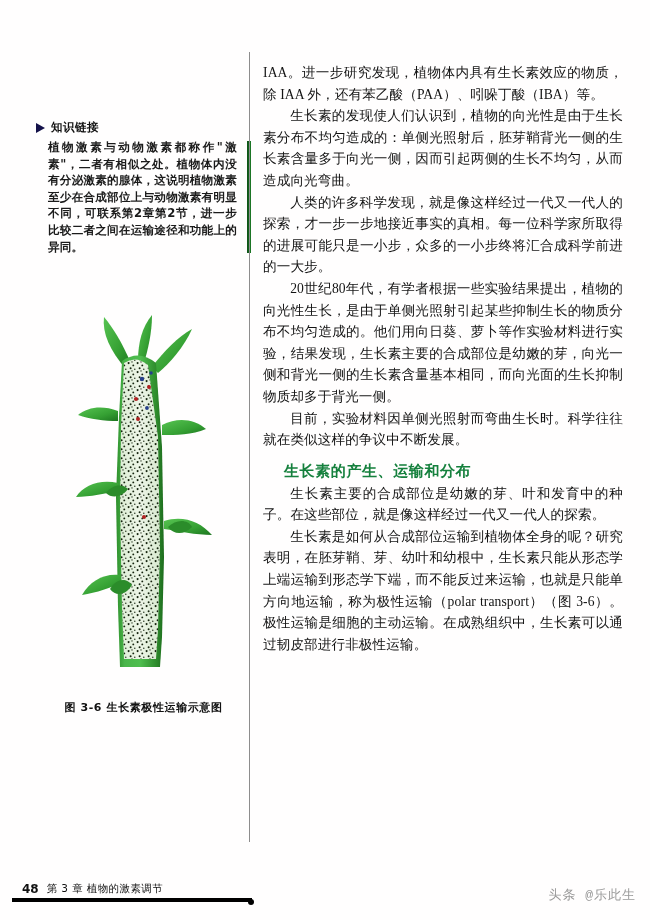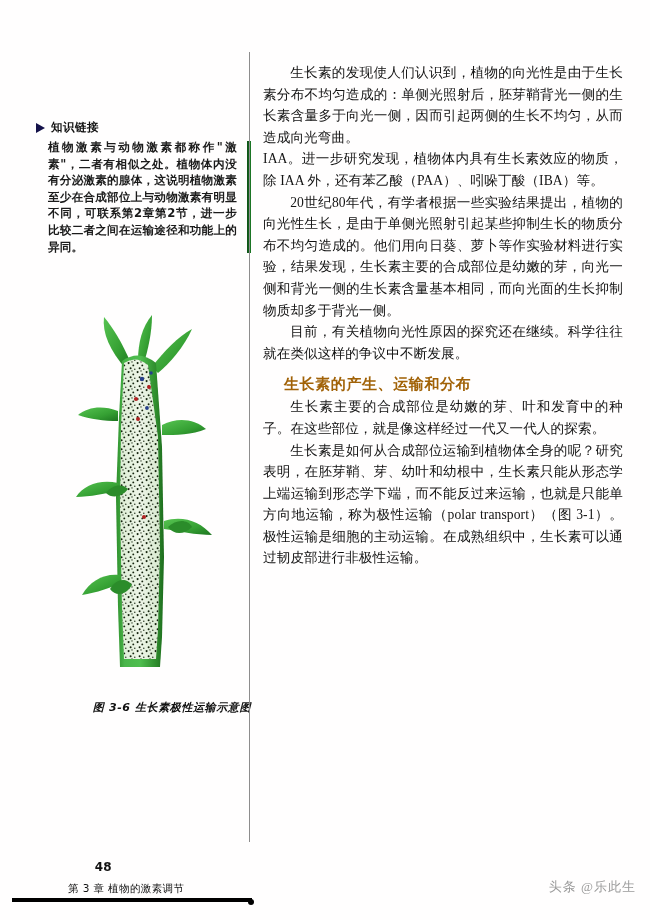--- a/index.html
+++ b/index.html
@@ -83,22 +83,21 @@
     font-family: "DejaVu Sans", "Liberation Sans", sans-serif;
     font-weight: bold;
   }
 
   
   .figure-box {
     position: absolute;
     left: 0px;
     top: 255px;
     width: 215px;
-    text-align: right;
-    font-style: italic;
+    text-align: center;
   }
   .plant-svg {
     display: block;
     margin: 0 auto;
   }
   .fig-caption {
     margin-top: 8px;
     font-size: 11px;
     letter-spacing: .6px;
     color: #111;
@@ -128,50 +127,48 @@
     font-size: 13.6px;
     line-height: 21.6px;
     text-align: justify;
     margin: 0;
     letter-spacing: .1px;
     color: #131313;
   }
   .indent { text-indent: 2em; }
 
   .section-head {
-    color: #a16207;
+    color: #15803d;
     font-size: 15px;
     font-weight: bold;
     letter-spacing: .6px;
     margin: 11px 0 2px 1.4em;
     font-family: "DejaVu Sans", "Liberation Sans", sans-serif;
   }
 
   
   .footer {
     position: absolute;
     left: 22px;
     bottom: 24px;
     display: flex;
     align-items: center;
     gap: 8px;
-    flex-direction: column;
   }
   .page-num {
     font-size: 12px;
     font-weight: bold;
     color: #111;
     font-family: "DejaVu Sans", "Liberation Sans", sans-serif;
   }
   .footer-text {
     font-size: 10.5px;
     color: #111;
     letter-spacing: .4px;
     font-family: "DejaVu Sans", "Liberation Sans", sans-serif;
-    margin-left: 46px;
   }
   .footer-rule {
     position: absolute;
     left: 12px;
     bottom: 18px;
     width: 240px;
     height: 4px;
     background: #000;
   }
   .footer-dot {
@@ -180,25 +177,25 @@
     bottom: 15px;
     width: 6px;
     height: 6px;
     border-radius: 50%;
     background: #000;
   }
 
   .watermark {
     position: absolute;
     right: 14px;
-    bottom: 24px;
+    bottom: 16px;
     font-size: 13px;
     color: #9a9a9a;
     letter-spacing: 1px;
-    font-family: Liberation Serif, serif;
+    font-family: Liberation Mono, monospace;
   }
 </style>
 </head>
 <body>
 
 <div class="page">
 
   <div class="left-col">
 
     <div class="sidebar-note">
@@ -274,29 +271,30 @@
         <path d="M100 214 C118 208 136 214 148 228 C132 228 114 224 100 222 Z" fill="url(#leafg)"></path>
         <path d="M104 220 C112 212 124 212 128 220 C120 228 110 228 104 220 Z" fill="#2b8c2a"></path>
       </svg>
       <div class="fig-caption">图 3-6   生长素极性运输示意图</div>
     </div>
   </div>
 
   <div class="col-divider"></div>
 
   <div class="right-col">
+    <p class="body-p">IAA。进一步研究发现，植物体内具有生长素效应的物质，除 IAA 外，还有苯乙酸（PAA）、吲哚丁酸（IBA）等。</p>
     <p class="body-p indent">生长素的发现使人们认识到，植物的向光性是由于生长素分布不均匀造成的：单侧光照射后，胚芽鞘背光一侧的生长素含量多于向光一侧，因而引起两侧的生长不均匀，从而造成向光弯曲。</p>
-    <p class="body-p">IAA。进一步研究发现，植物体内具有生长素效应的物质，除 IAA 外，还有苯乙酸（PAA）、吲哚丁酸（IBA）等。</p>
+    <p class="body-p indent">人类的许多科学发现，就是像这样经过一代又一代人的探索，才一步一步地接近事实的真相。每一位科学家所取得的进展可能只是一小步，众多的一小步终将汇合成科学前进的一大步。</p>
     <p class="body-p indent">20世纪80年代，有学者根据一些实验结果提出，植物的向光性生长，是由于单侧光照射引起某些抑制生长的物质分布不均匀造成的。他们用向日葵、萝卜等作实验材料进行实验，结果发现，生长素主要的合成部位是幼嫩的芽，向光一侧和背光一侧的生长素含量基本相同，而向光面的生长抑制物质却多于背光一侧。</p>
-    <p class="body-p indent">目前，有关植物向光性原因的探究还在继续。科学往往就在类似这样的争议中不断发展。</p>
+    <p class="body-p indent">目前，实验材料因单侧光照射而弯曲生长时。科学往往就在类似这样的争议中不断发展。</p>
 
     <div class="section-head">生长素的产生、运输和分布</div>
 
     <p class="body-p indent">生长素主要的合成部位是幼嫩的芽、叶和发育中的种子。在这些部位，就是像这样经过一代又一代人的探索。</p>
-    <p class="body-p indent">生长素是如何从合成部位运输到植物体全身的呢？研究表明，在胚芽鞘、芽、幼叶和幼根中，生长素只能从形态学上端运输到形态学下端，而不能反过来运输，也就是只能单方向地运输，称为极性运输（polar transport）（图 3-1）。极性运输是细胞的主动运输。在成熟组织中，生长素可以通过韧皮部进行非极性运输。</p>
+    <p class="body-p indent">生长素是如何从合成部位运输到植物体全身的呢？研究表明，在胚芽鞘、芽、幼叶和幼根中，生长素只能从形态学上端运输到形态学下端，而不能反过来运输，也就是只能单方向地运输，称为极性运输（polar transport）（图 3-6）。极性运输是细胞的主动运输。在成熟组织中，生长素可以通过韧皮部进行非极性运输。</p>
   </div>
 
   <div class="footer-rule"></div>
   <div class="footer-dot"></div>
   <div class="footer">
     <span class="page-num">48</span>
     <span class="footer-text">第 3 章  植物的激素调节</span>
   </div>
 
   <div class="watermark">头条 @乐此生</div>

